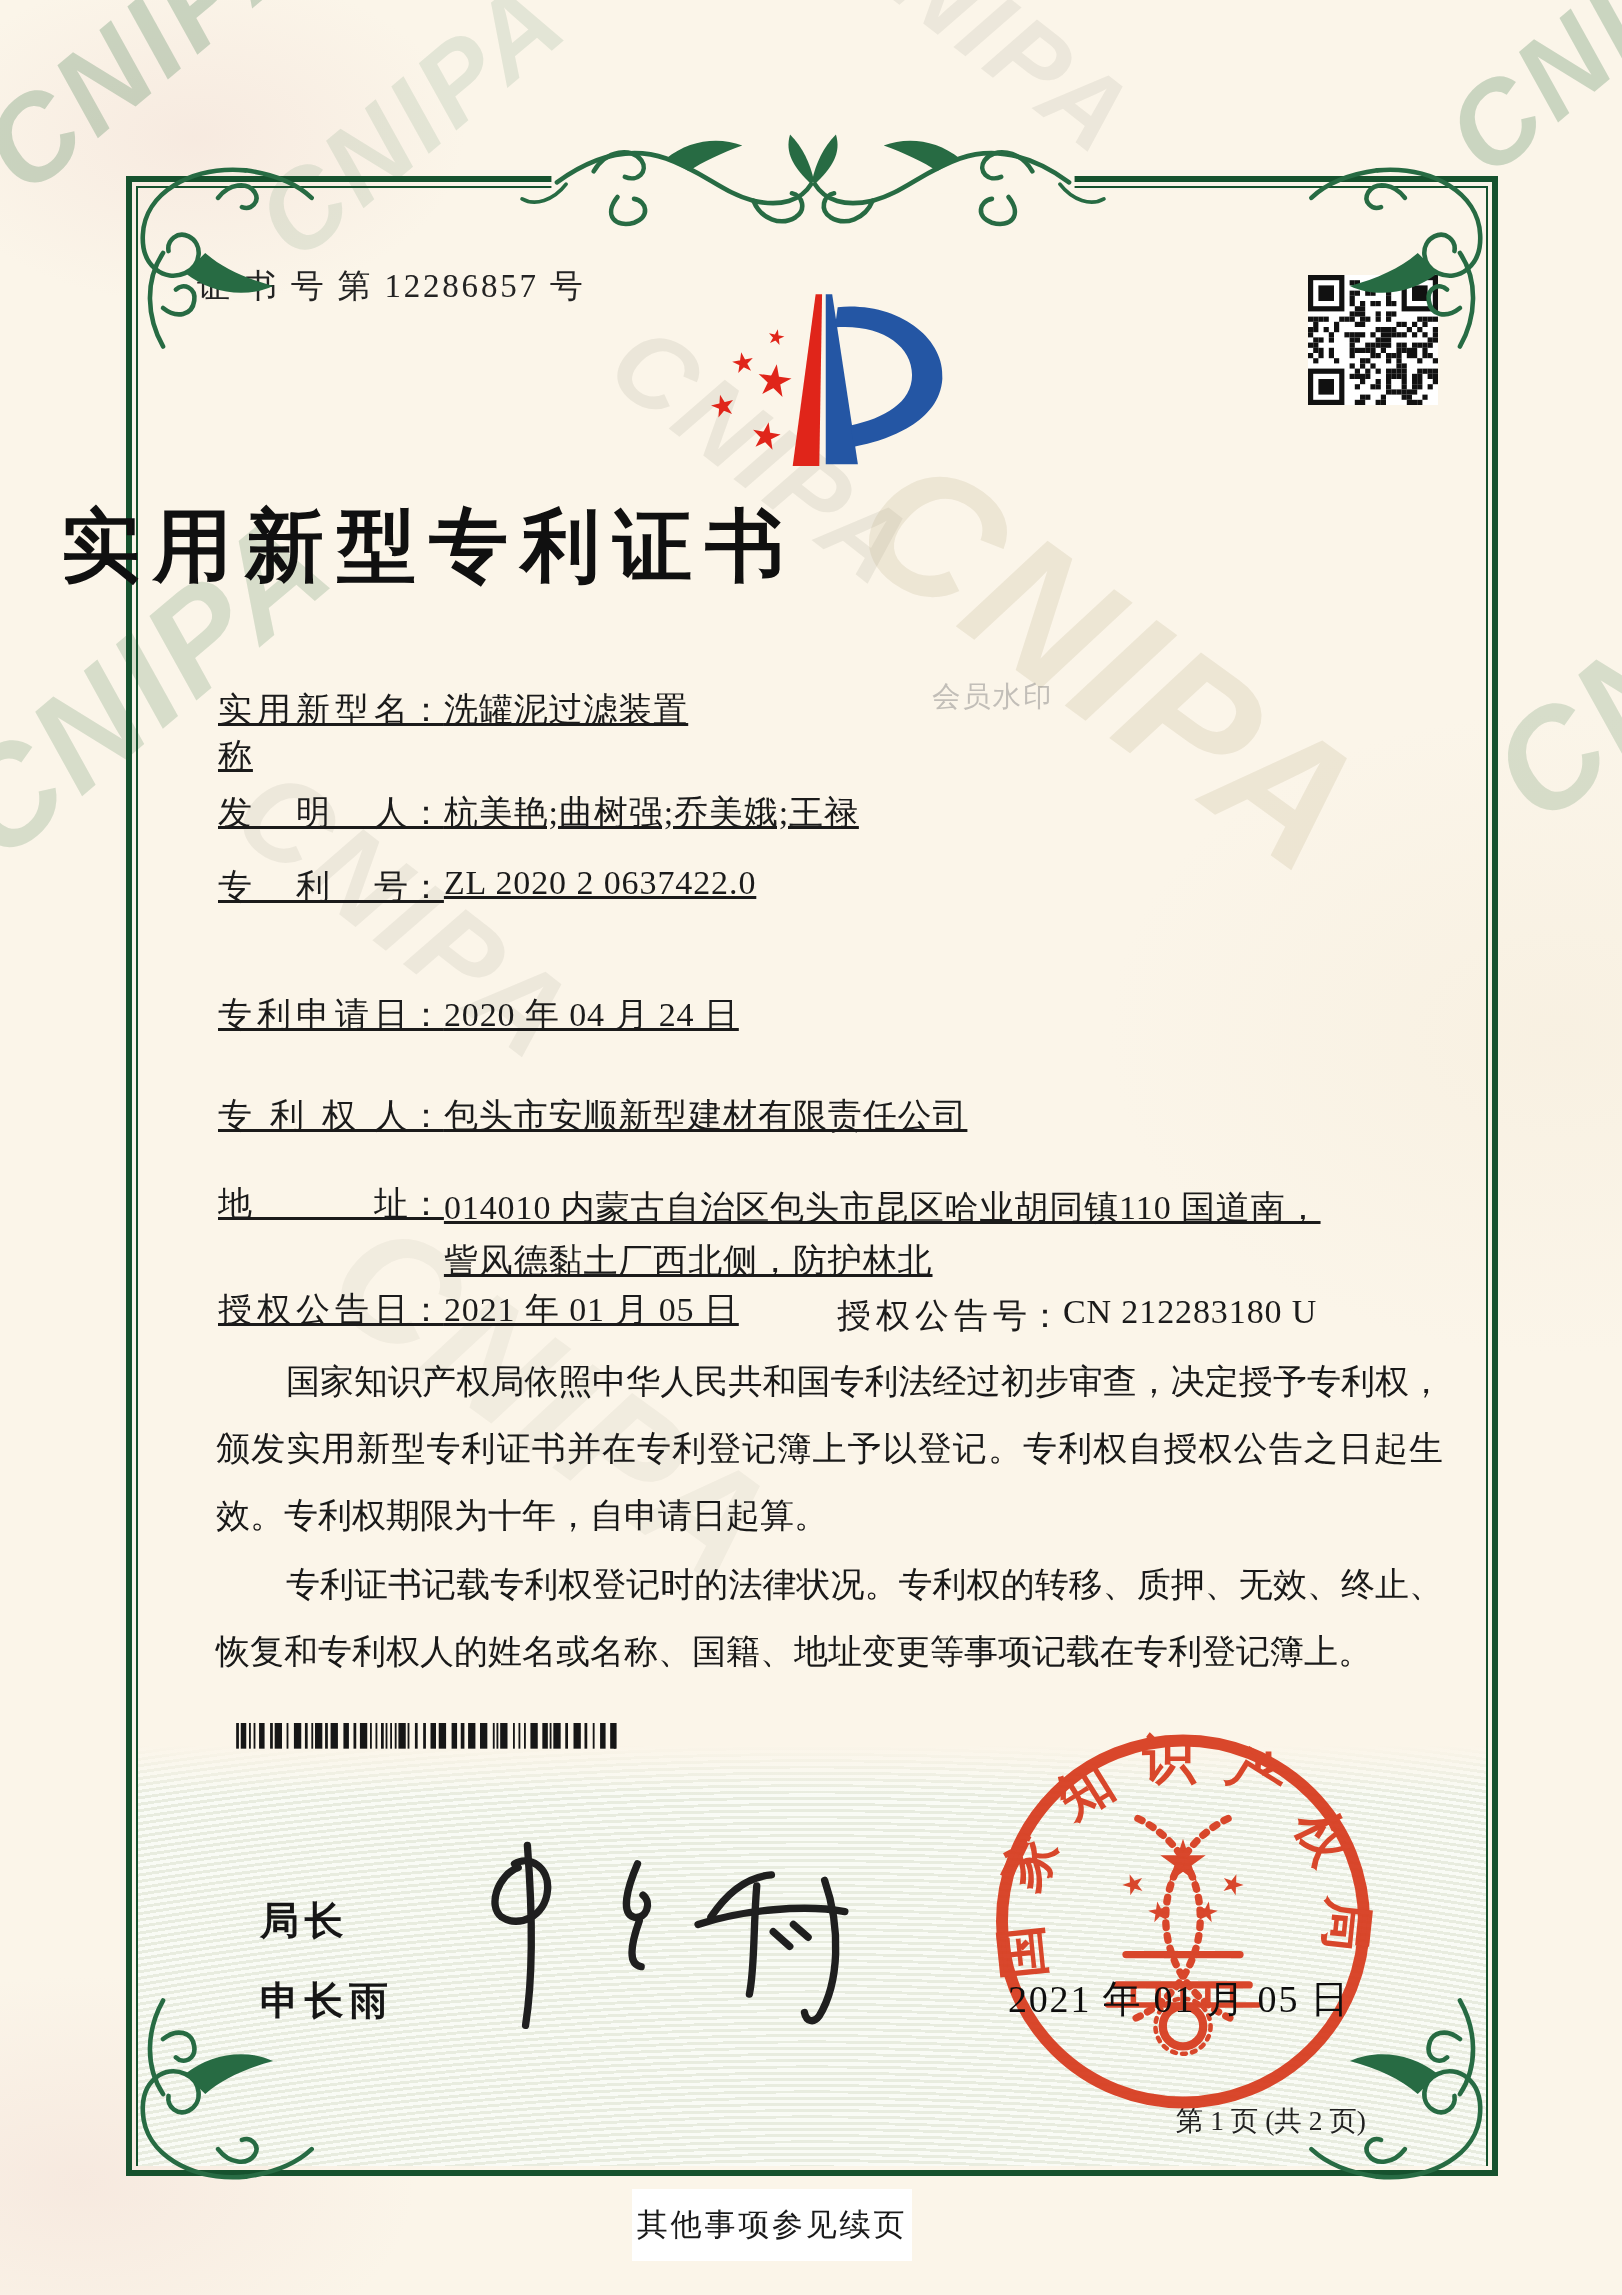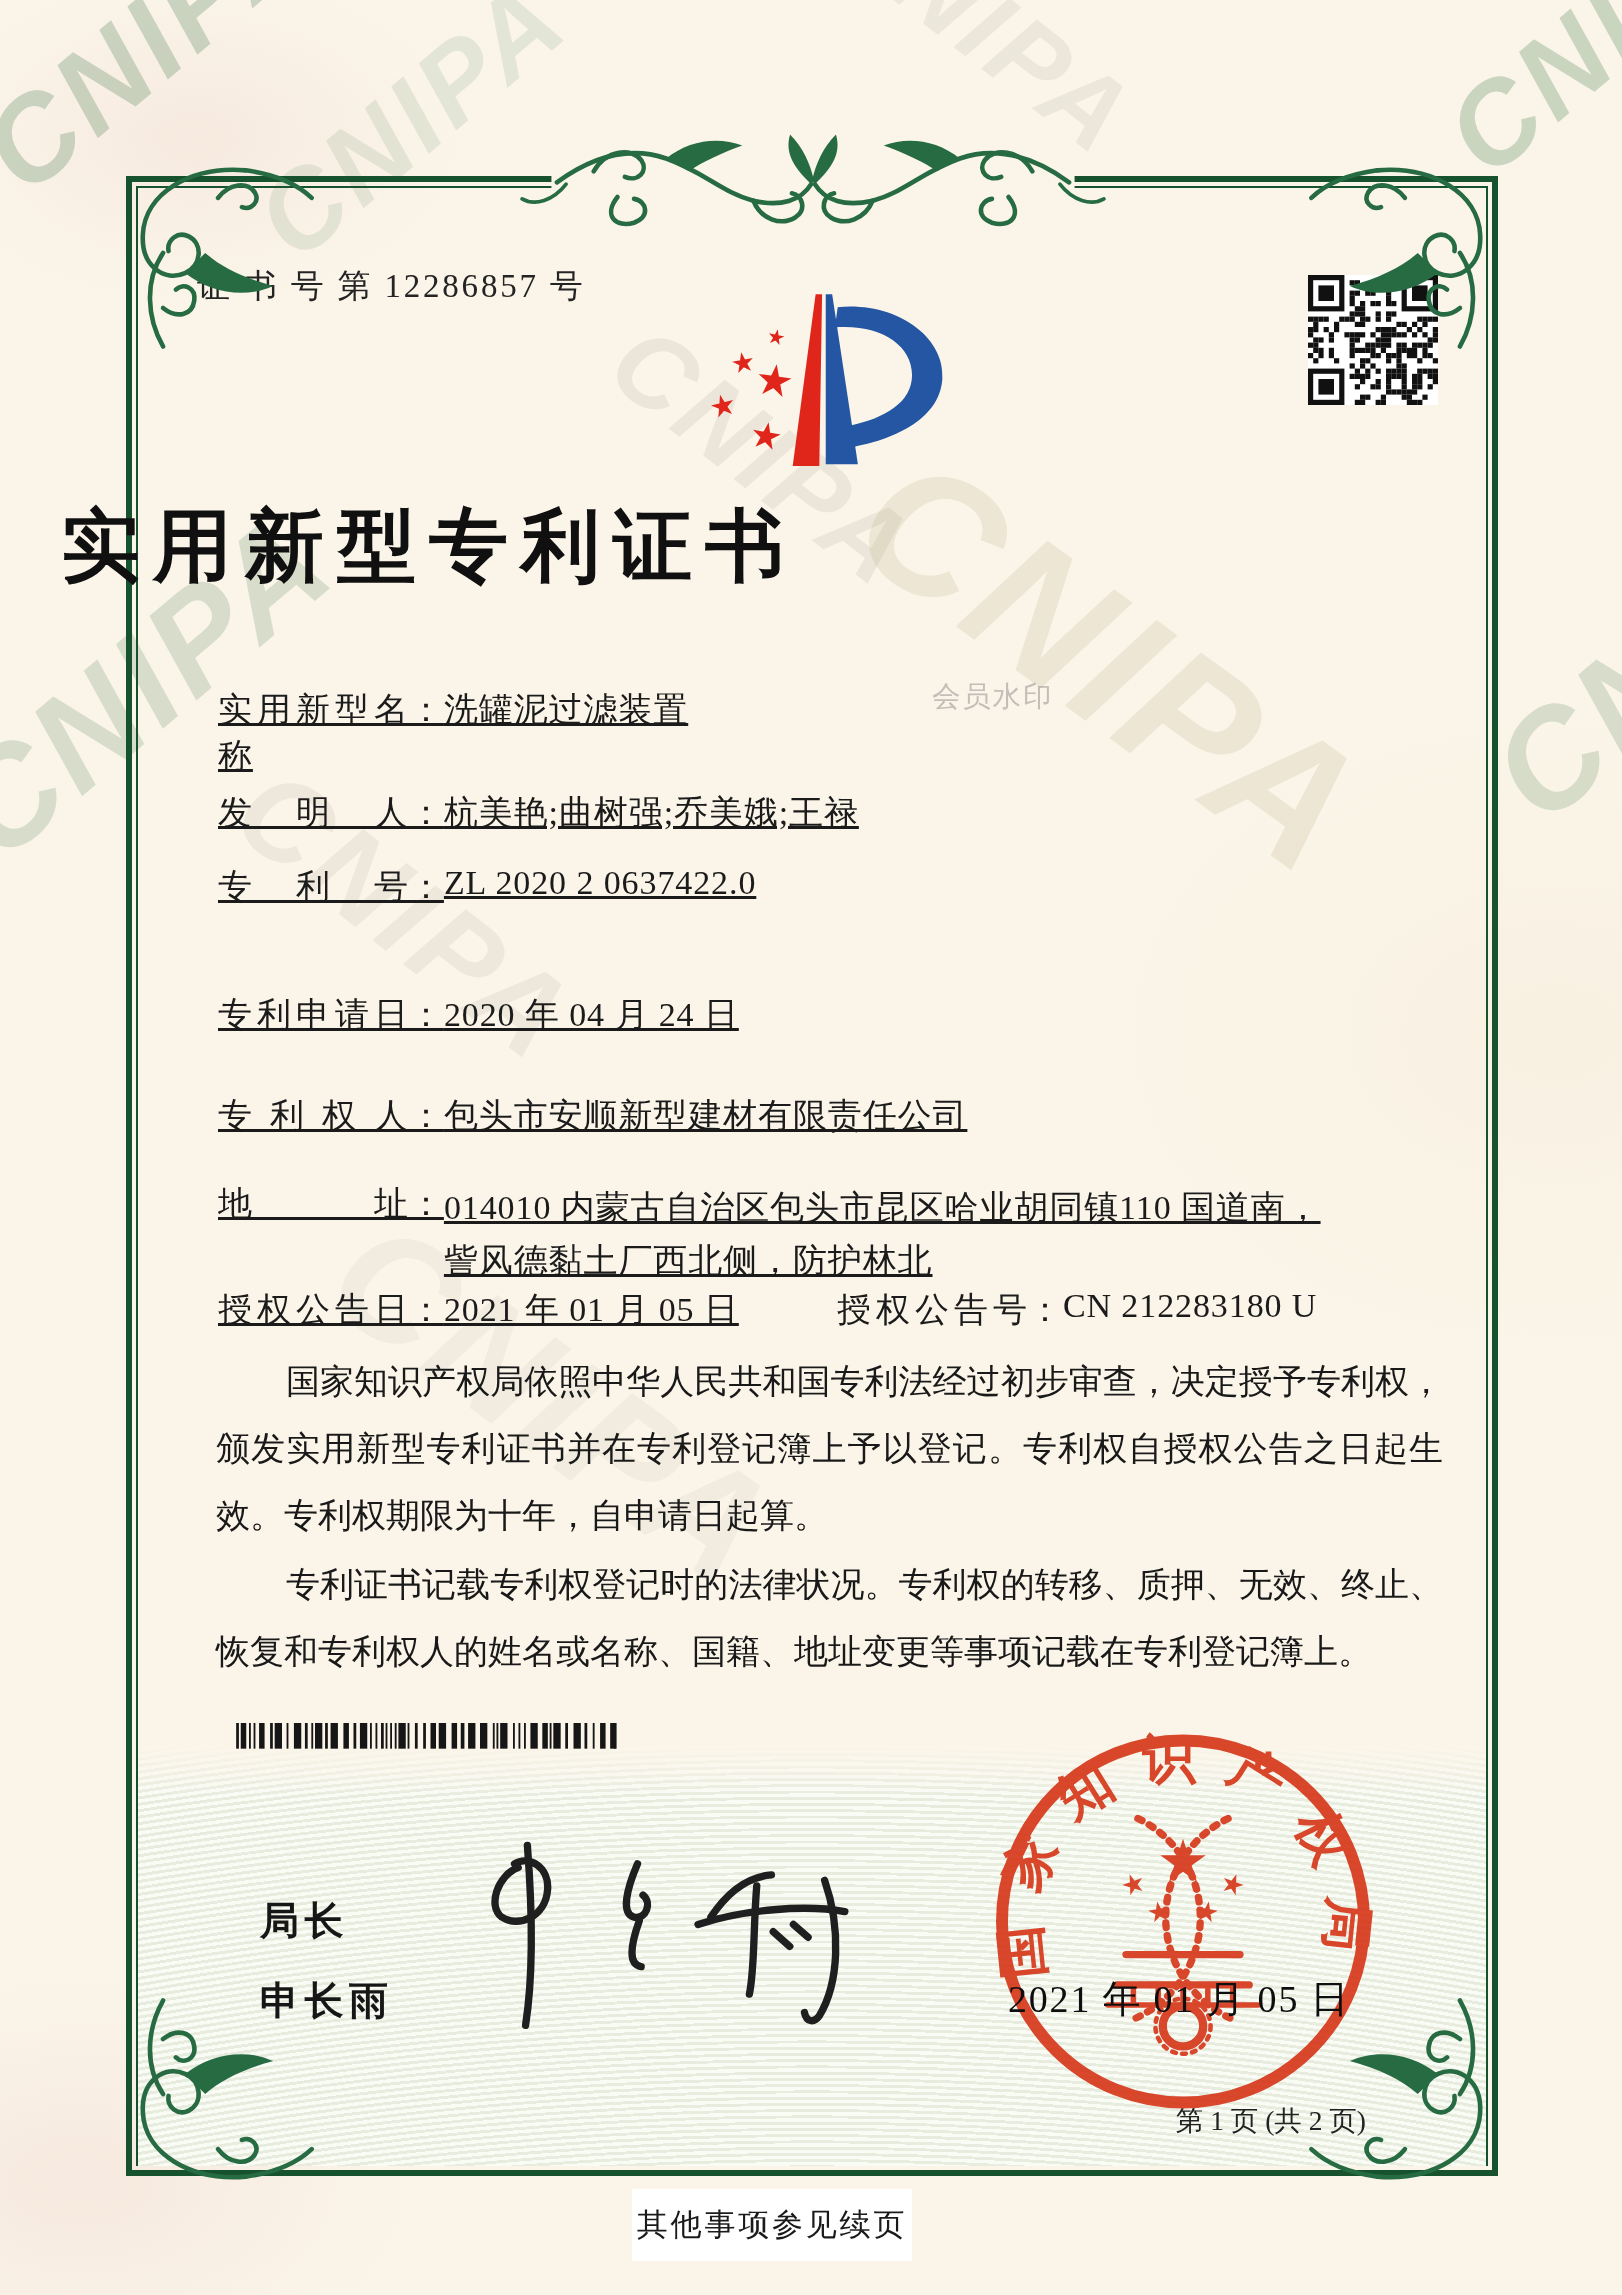--- a/index.html
+++ b/index.html
@@ -26,21 +26,21 @@
       font-weight:bold;letter-spacing:5.5px;white-space:nowrap;pointer-events:none;}
   .cert-no{position:absolute;left:197px;top:264px;font-size:33px;letter-spacing:2.8px;color:#242424;}
   .title{position:absolute;left:0;top:494px;width:1623px;text-align:left;
          font-size:79px;font-weight:700;letter-spacing:13px;text-indent:13px;color:#101010;margin-left:48px;}
   .frow{position:absolute;left:218px;width:1249px;font-size:34px;letter-spacing:0.9px;display:flex;align-items:flex-start;text-decoration:underline;}
   .flabel{display:inline-block;width:191px;text-align:justify;text-align-last:justify;flex:none;}
   .fcolon{flex:none;}
   .fvalue{letter-spacing:0.9px;text-align:right;}
   .addr-val{display:inline-block;width:992px;line-height:53px;vertical-align:top;}
   .addr-val span{display:block;}
-  .grant2{position:absolute;left:619px;top:0;display:flex;}
+  .grant2{position:absolute;left:619px;top:6px;display:flex;}
   .bodytext{position:absolute;left:214px;top:1346px;width:1231px;font-size:34px;
             line-height:67px;text-align:justify;color:#191919;}
   .bodytext p{margin:2px;text-indent:70px;}
   .director{position:absolute;left:260px;font-family:"Liberation Sans",sans-serif;
             font-weight:bold;font-size:39px;letter-spacing:5.5px;color:#161616;}
   .seal-date{position:absolute;left:1008px;top:1974px;width:367px;font-size:38px;
              letter-spacing:1.8px;color:#0e0e0e;z-index:6;}
   .page-num{position:absolute;left:0;top:2103px;width:1366px;text-align:right;font-size:27.5px;color:#222;}
   .cont-note{position:absolute;left:632px;top:2189px;width:280px;height:72px;background:#ffffff;
              display:flex;align-items:center;justify-content:center;font-size:31px;

